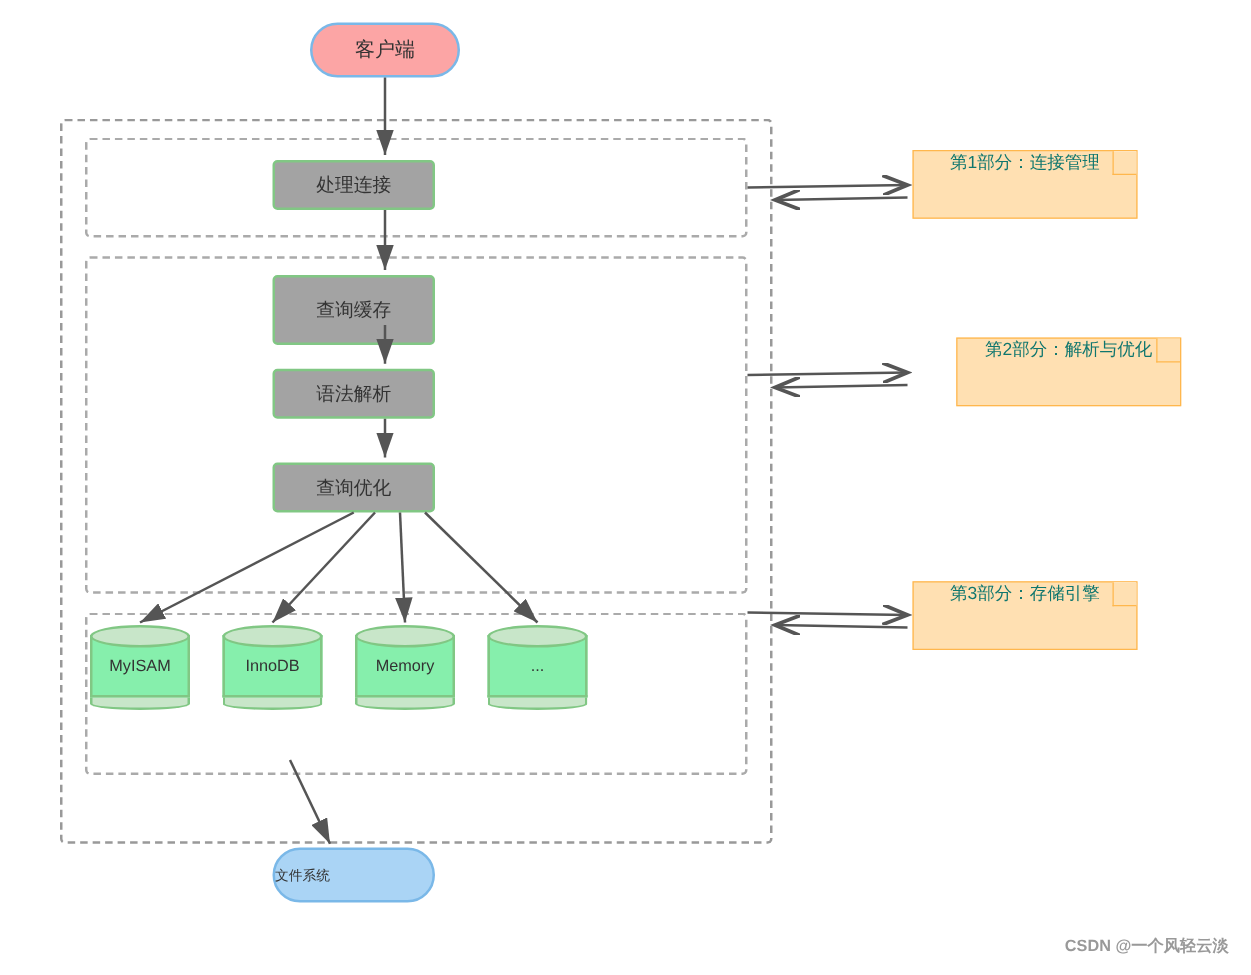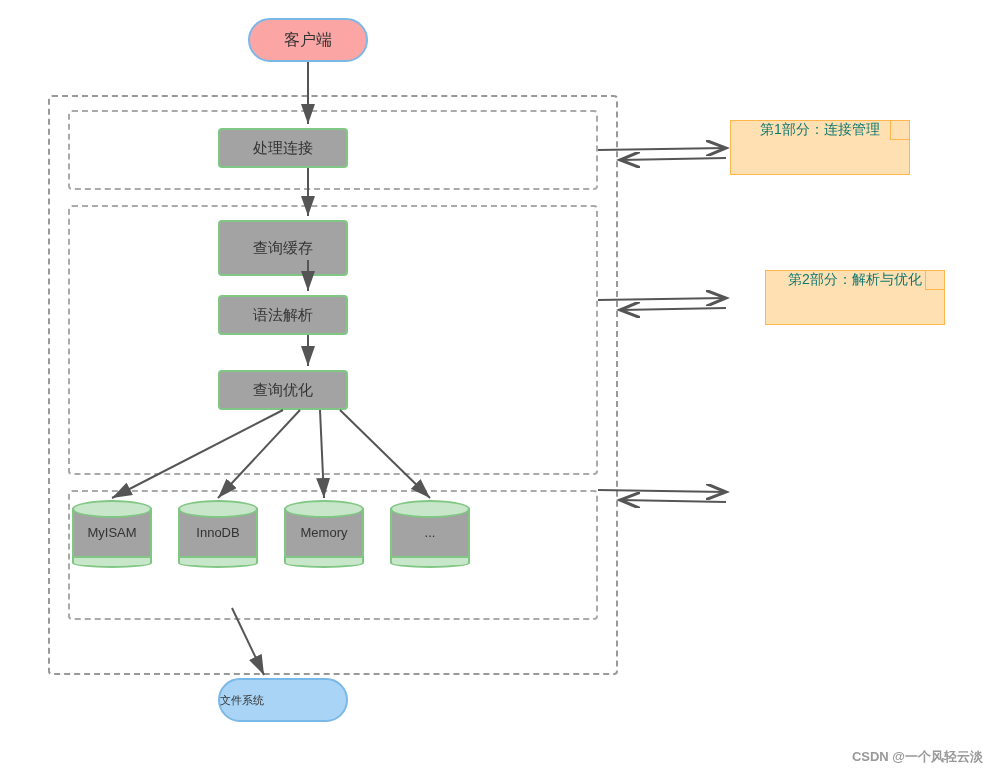--- a/index.html
+++ b/index.html
@@ -125,21 +125,21 @@
       position: absolute;
       display: flex;
       flex-direction: column;
       align-items: center;
       justify-content: center;
     }
 
     .cylinder-body {
       width: 80px;
       height: 50px;
-      background: #a3a3a3;
+      background: #86efac;
       border-left: 2px solid #81c784;
       border-right: 2px solid #81c784;
       border-bottom: 2px solid #81c784;
       display: flex;
       align-items: center;
       justify-content: center;
       font-size: 13px;
       color: #333;
       position: relative;
     }
@@ -318,20 +318,23 @@
   </div>
 
   <div class="note note-1">
     <span>第1部分：连接管理</span>
   </div>
 
   <div class="note note-2">
     <span>第2部分：解析与优化</span>
   </div>
 
+  <div class="note note-3">
+    <span>第3部分：存储引擎</span>
+  </div>
 
   <svg class="arrows-svg">
     <defs>
       <marker id="arrowhead" markerWidth="10" markerHeight="7" refX="10" refY="3.5" orient="auto">
         <polygon points="0 0, 10 3.5, 0 7" fill="#555"></polygon>
       </marker>
       <marker id="arrowhead-open" markerWidth="12" markerHeight="8" refX="10" refY="4" orient="auto">
         <polyline points="0,0 10,4 0,8" fill="none" stroke="#555" stroke-width="1.5"></polyline>
       </marker>
     </defs>

